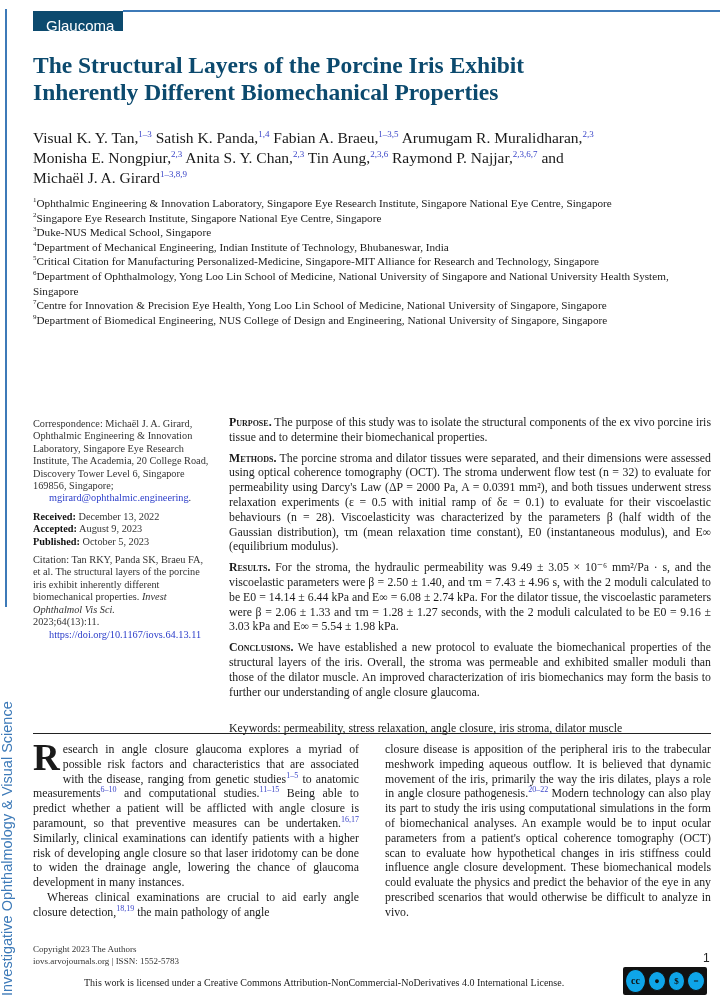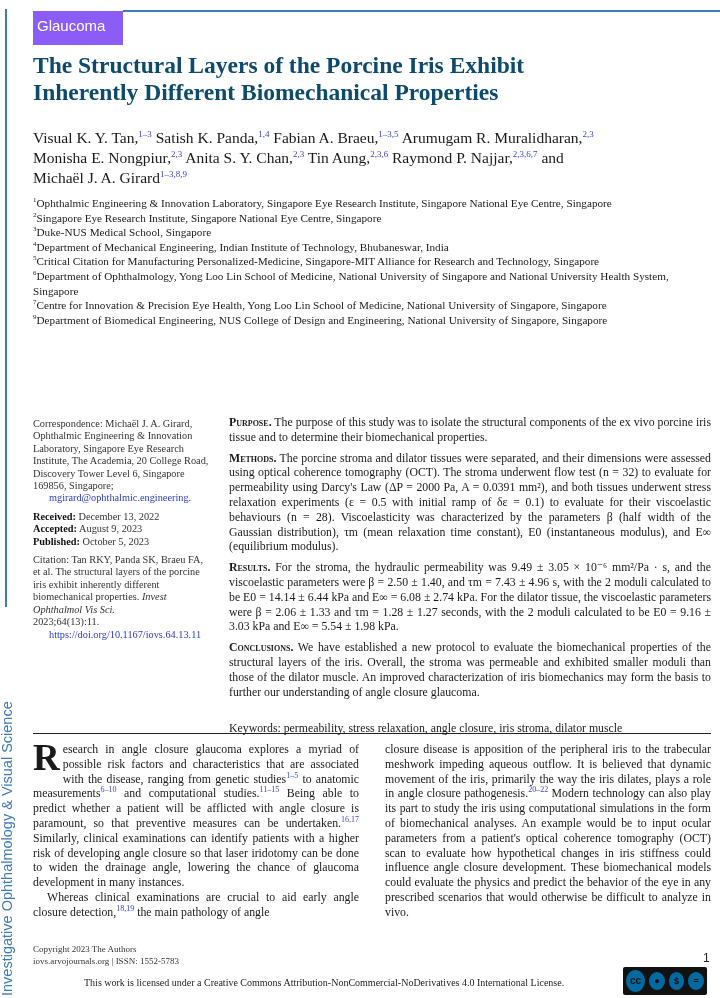--- a/index.html
+++ b/index.html
@@ -4,23 +4,23 @@
 <style>
   html, body { margin:0; padding:0; }
   body { width:720px; height:998px; background:#fff; position:relative; overflow:hidden;
          font-family:"Liberation Serif", "DejaVu Serif", serif; color:#1a1a1a; }
   .vbar { position:absolute; left:5px; top:9px; width:2px; height:598px; background:#3d7ab8; }
   .hbar { position:absolute; left:123px; top:10px; right:0; height:2px; background:#3d7ab8; }
   .vjournal { position:absolute; left:-185px; top:798px; width:382px; height:14px;
               transform:rotate(-90deg); transform-origin:center center;
               font-family:"Liberation Sans", "DejaVu Sans", sans-serif; font-size:14.5px; color:#3d7ab8;
               white-space:nowrap; text-align:left; }
-  .tag { position:absolute; left:33px; top:11px; height:34px; width:90px; background:#8b5cf6;
+  .tag { position:absolute; left:33px; top:11px; height:20px; width:90px; background:#0c4a6e;
          color:#fff; font-family:"Liberation Sans", sans-serif; font-size:15px;
-         line-height:30px; padding-left:4px; box-sizing:border-box; }
+         line-height:30px; padding-left:13px; box-sizing:border-box; }
   .title { position:absolute; left:33px; top:52px; width:660px; font-weight:bold; font-size:23.5px; line-height:27px; color:#0c4a6e; }
   .authors { position:absolute; left:33px; top:128px; width:670px; font-size:15.5px; line-height:20px; }
   sup, .sup { font-size:9px; vertical-align:super; line-height:0; color:#3a45c8; }
   .affils { position:absolute; left:33px; top:196px; width:680px; font-size:11.2px; line-height:14.6px; }
   .affils div { margin:0; }
   .affils .n { font-size:7px; vertical-align:super; line-height:0; color:#1a1a1a; }
   .side { position:absolute; left:33px; top:418px; width:180px; font-size:10.3px; line-height:12.4px; color:#333; }
   .side p { margin:0 0 6px 0; }
   .side a { color:#2b3dc9; text-decoration:none;margin-left:16px; }
   .side b { color:#111; }
@@ -31,22 +31,22 @@
   .col { position:absolute; top:742px; width:326px; font-size:11.8px; line-height:14.8px; text-align:justify; }
   .col1 { left:33px; } .col2 { left:385px; }
   .col p { margin:0; }
   .dropcap { float:left; font-size:37px; line-height:29px; margin:1px 3px 0 0; font-weight:bold; }
   .indent { text-indent:14px; }
   .ref { font-size:8px; vertical-align:super; line-height:0; color:#3a45c8; }
   .copyright { position:absolute; left:33px; top:943px; font-size:9px; line-height:12px; color:#333; }
   .pagenum { position:absolute; left:703px; top:951px; font-family:"Liberation Sans", sans-serif; font-size:12px; color:#222; }
   .license { position:absolute; left:84px; top:977px; font-size:10px; color:#222; }
   .cc { position:absolute; left:623px; top:967px; width:84px; height:28px; background:#111; border-radius:2px; display:flex; align-items:center; padding:0 2px; box-sizing:border-box; gap:2px; }
-  .cc span { display:inline-block; width:18px; height:18px; border-radius:50%; background:#0369a1; color:#111; border:1px solid #111;
-             font-family:Liberation Sans, sans-serif; font-size:9px; font-weight:bold; text-align:center; line-height:18px; }
+  .cc span { display:inline-block; width:18px; height:18px; border-radius:50%; background:#0ea5e9; color:#111; border:1px solid #111;
+             font-family:Liberation Serif, serif; font-size:9px; font-weight:bold; text-align:center; line-height:18px; }
   .cc span.big { width:22px; height:22px; line-height:22px; font-size:10px; }
 </style>
 </head>
 <body>
 
 <div class="vbar"></div>
 <div class="hbar"></div>
 <div class="vjournal">Investigative Ophthalmology &amp; Visual Science</div>
 
 <div class="tag">Glaucoma</div>

